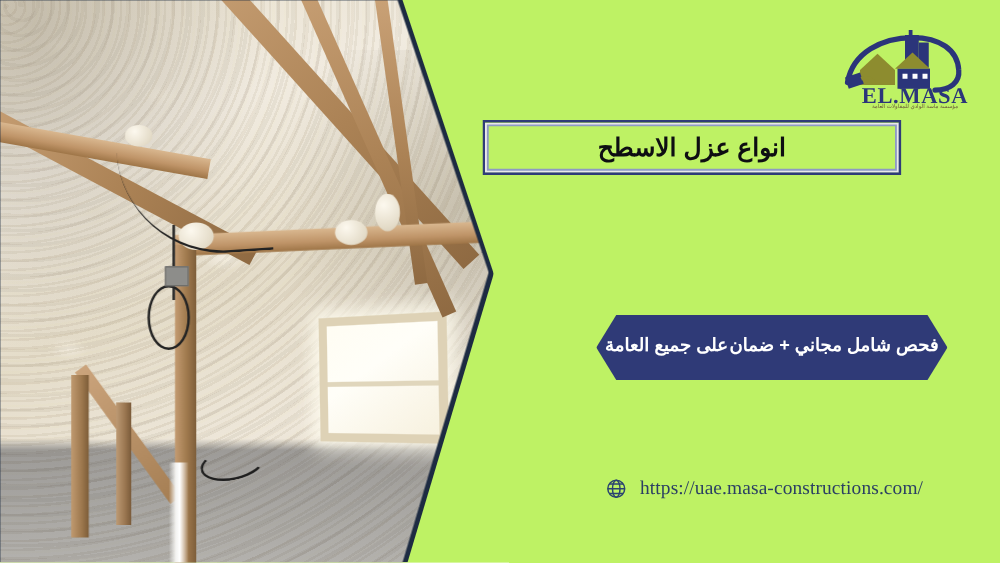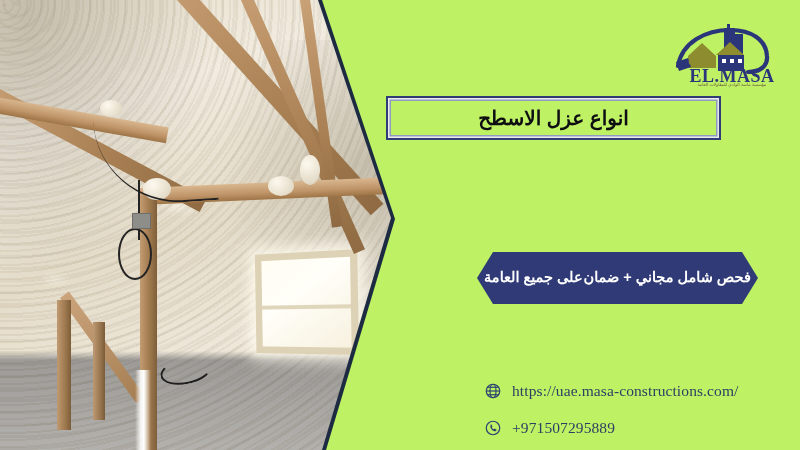--- a/index.html
+++ b/index.html
@@ -183,21 +183,21 @@
     background:#2f3a77;
     clip-path: polygon(16px 0, 265px 0, 281px 26px, 265px 52px, 16px 52px, 0 26px);
     display:flex; flex-direction:row; align-items:center; justify-content:center;
     direction:rtl; color:#ffffff; gap:1px;
   }
   .badge-line { font-size:14.5px; font-weight:bold; line-height:1.18; }
 
   
   #contact {
     position:absolute; left:484px; top:382px; width:300px;
-    display:flex; flex-direction:column; gap:19px;
+    display:flex; flex-direction:column; gap:1px;
     color:#223a63;
   }
   .contact-row { display:flex; align-items:center; gap:10px; }
   .c-icon { width:18px; height:18px; flex:0 0 18px; color:#2b4470; }
   .c-icon svg { display:block; }
   .c-text {
     font-family:"Liberation Serif", serif;
     font-size:15.5px; color:#2b3f63; letter-spacing:.1px; white-space:nowrap;
   }
 </style>
@@ -284,24 +284,15 @@
         <svg width="18" height="18" viewBox="0 0 24 24" fill="none" stroke="#2b4470" stroke-width="1.6">
           <circle cx="12" cy="12" r="9"></circle>
           <ellipse cx="12" cy="12" rx="4" ry="9"></ellipse>
           <line x1="3" y1="12" x2="21" y2="12"></line>
           <line x1="4.6" y1="7" x2="19.4" y2="7"></line>
           <line x1="4.6" y1="17" x2="19.4" y2="17"></line>
         </svg>
       </span>
       <span class="c-text">https://uae.masa-constructions.com/</span>
     </div>
-    <div class="contact-row">
-      <span class="c-icon">
-        <svg width="18" height="18" viewBox="0 0 24 24" fill="none" stroke="#2b4470" stroke-width="1.6">
-          <circle cx="12" cy="12" r="9"></circle>
-          <path d="M8.6 7.6c.5-.5 1.3-.4 1.6.2l.8 1.5c.2.4.1.9-.2 1.2l-.5.5c.5 1.2 1.5 2.2 2.7 2.7l.5-.5c.3-.3.8-.4 1.2-.2l1.5.8c.6.3.7 1.1.2 1.6l-.6.6c-.5.5-1.2.6-1.8.4-2.6-.9-4.6-2.9-5.5-5.5-.2-.6-.1-1.3.4-1.8z" fill="#2b4470" stroke="none"></path>
-        </svg>
-      </span>
-      <span class="c-text">+971507295889</span>
-    </div>
   </div>
 
 </div>
 
 </body></html>

